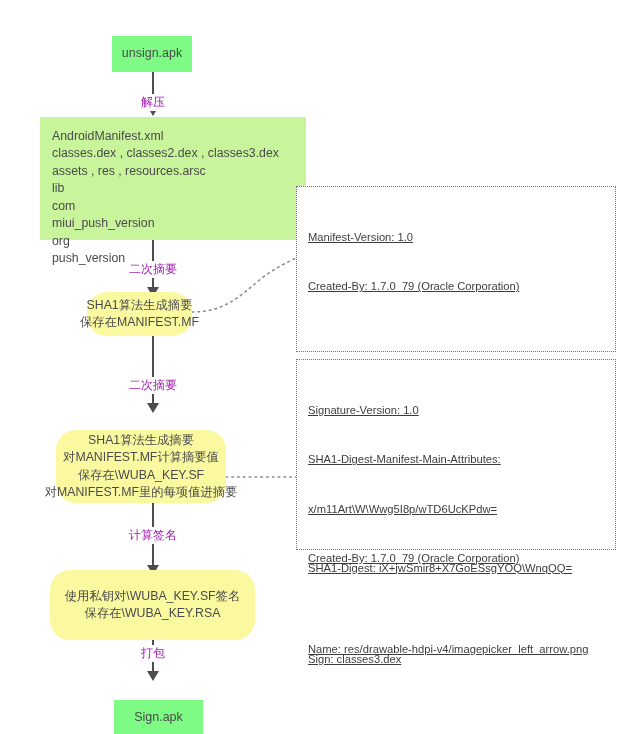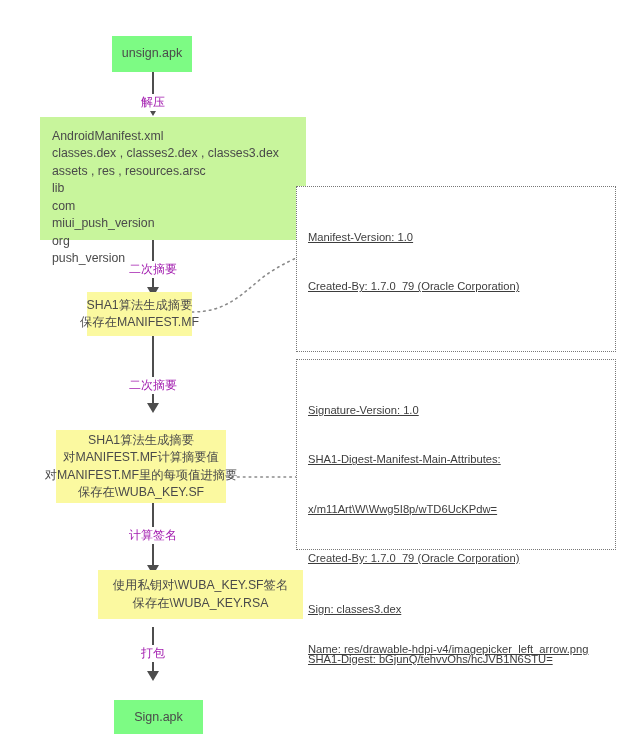--- a/index.html
+++ b/index.html
@@ -48,20 +48,21 @@
     justify-content: flex-start;
     text-align: left;
     padding: 11px 0 0 12px;
   }
   .node-green-big .line { display: block; }
 
   .node-yellow {
     background: #fbf9a0;
     color: #4a4a4a;
     font-size: 12.3px;
+    border-radius: 20px;
   }
   .node-yellow .line { display: block; }
 
   
   .vline {
     position: absolute;
     width: 2px;
     background: #4d4d4d;
   }
   .arrowhead {
@@ -146,44 +147,44 @@
   </div>
 
   <div class="node node-yellow" style="left:87px; top:292px; width:105px; height:44px;">
     <span class="line">SHA1算法生成摘要</span>
     <span class="line">保存在MANIFEST.MF</span>
   </div>
 
   <div class="node node-yellow" style="left:56px; top:430px; width:170px; height:73px;">
     <span class="line">SHA1算法生成摘要</span>
     <span class="line">对MANIFEST.MF计算摘要值</span>
+    <span class="line">保存在\WUBA_KEY.SF</span>
     <span class="line">对MANIFEST.MF里的每项值进摘要</span>
-    <span class="line">保存在\WUBA_KEY.SF</span>
-  </div>
-
-  <div class="node node-yellow" style="left:50px; top:570px; width:205px; height:49px;margin-left:48px;">
+  </div>
+
+  <div class="node node-yellow" style="left:50px; top:570px; width:205px; height:70px;">
     <span class="line">使用私钥对\WUBA_KEY.SF签名</span>
     <span class="line">保存在\WUBA_KEY.RSA</span>
   </div>
 
   <div class="node node-green-term" style="left:114px; top:700px; width:89px; height:35px;">
     <span>Sign.apk</span>
   </div>
 
   <div class="callout" style="left:296px; top:186px; width:320px; height:166px;">
     <span class="line">Manifest-Version: 1.0</span>
     <span class="line">Created-By: 1.7.0_79 (Oracle Corporation)</span>
     <span class="blank"></span>
     <span class="line">Name: res/drawable-hdpi-v4/imagepicker_left_arrow.png</span>
     <span class="line">SHA1-Digest: Y73GvZA+xY0BILgH5rzQ\W87UFoU=</span>
     <span class="blank"></span>
     <span class="line">Name: assets/data/feedback.txt</span>
+    <span class="line">SHA1-Digest: iX+jwSmir8+X7GoESsgYOQ\WnqQQ=</span>
     <span class="blank"></span>
     <span class="line">Sign: classes3.dex</span>
-    <span class="line">SHA1-Digest: bGjunQ/tehvvOhs/hcJVB1N6STU=</span>
   </div>
 
   <div class="callout" style="left:296px; top:359px; width:320px; height:191px;">
     <span class="line">Signature-Version: 1.0</span>
     <span class="line">SHA1-Digest-Manifest-Main-Attributes:</span>
     <span class="line">x/m11Art\W\Wwg5I8p/wTD6UcKPdw=</span>
     <span class="line">Created-By: 1.7.0_79 (Oracle Corporation)</span>
     <span class="blank"></span>
     <span class="line">Name: res/drawable-hdpi-v4/imagepicker_left_arrow.png</span>
     

